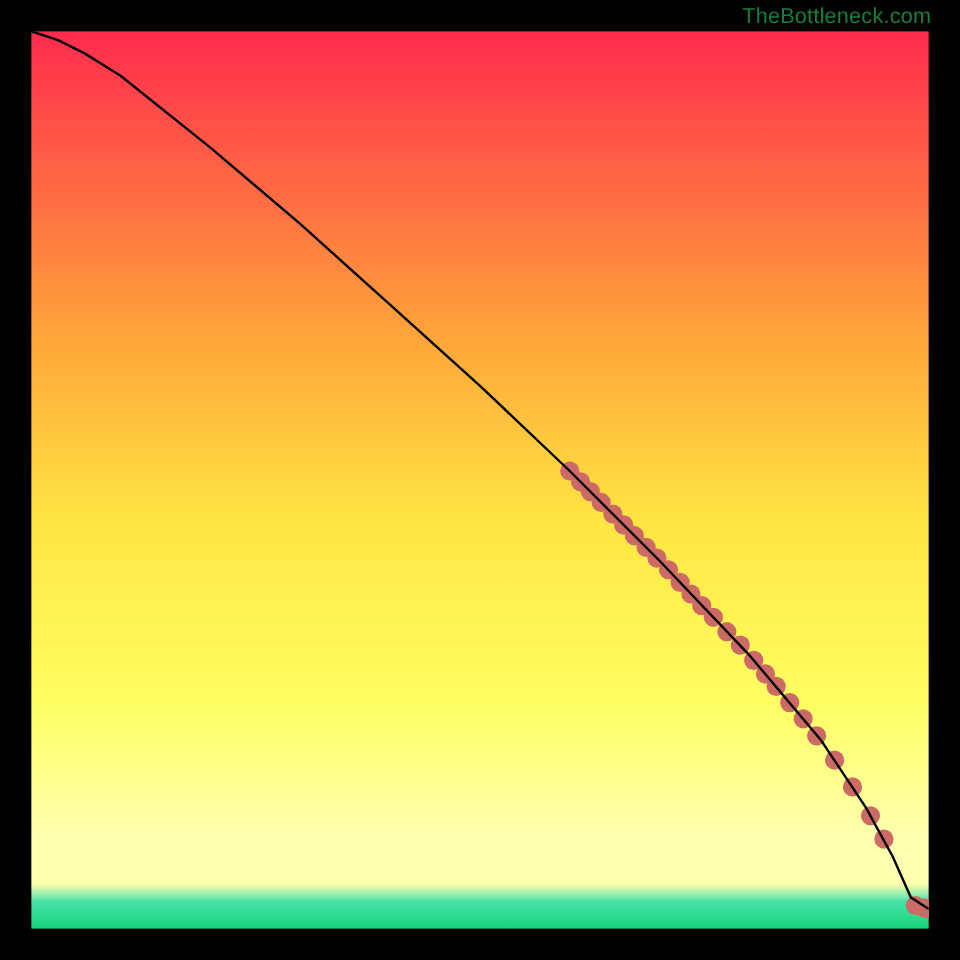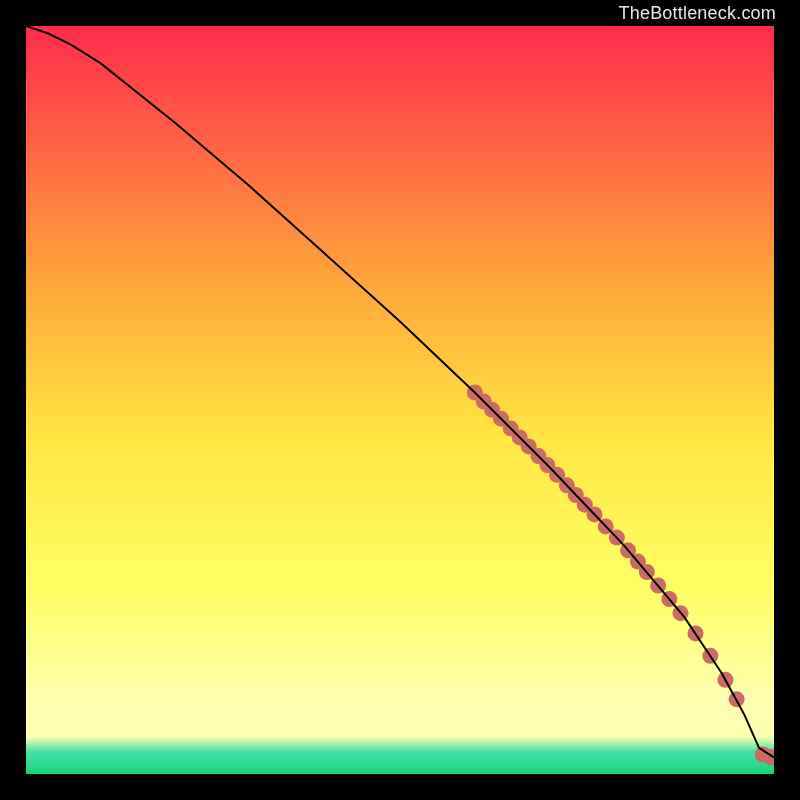--- a/index.html
+++ b/index.html
@@ -26,21 +26,21 @@
     display: block;
     width: 748px;
     height: 748px;
   }
   .attrib {
     position: absolute;
     top: 3px;
     right: 24px;
     font-family: Arial, Helvetica, sans-serif;
     font-size: 18px;
-    color: #e5e5e5;
+    color: #15803d;
     letter-spacing: 0.2px;
   }
 </style>
 </head>
 <body>
 
 <div class="stage">
   <div class="plot">
     <svg viewBox="0 0 748 748">
       <defs>

